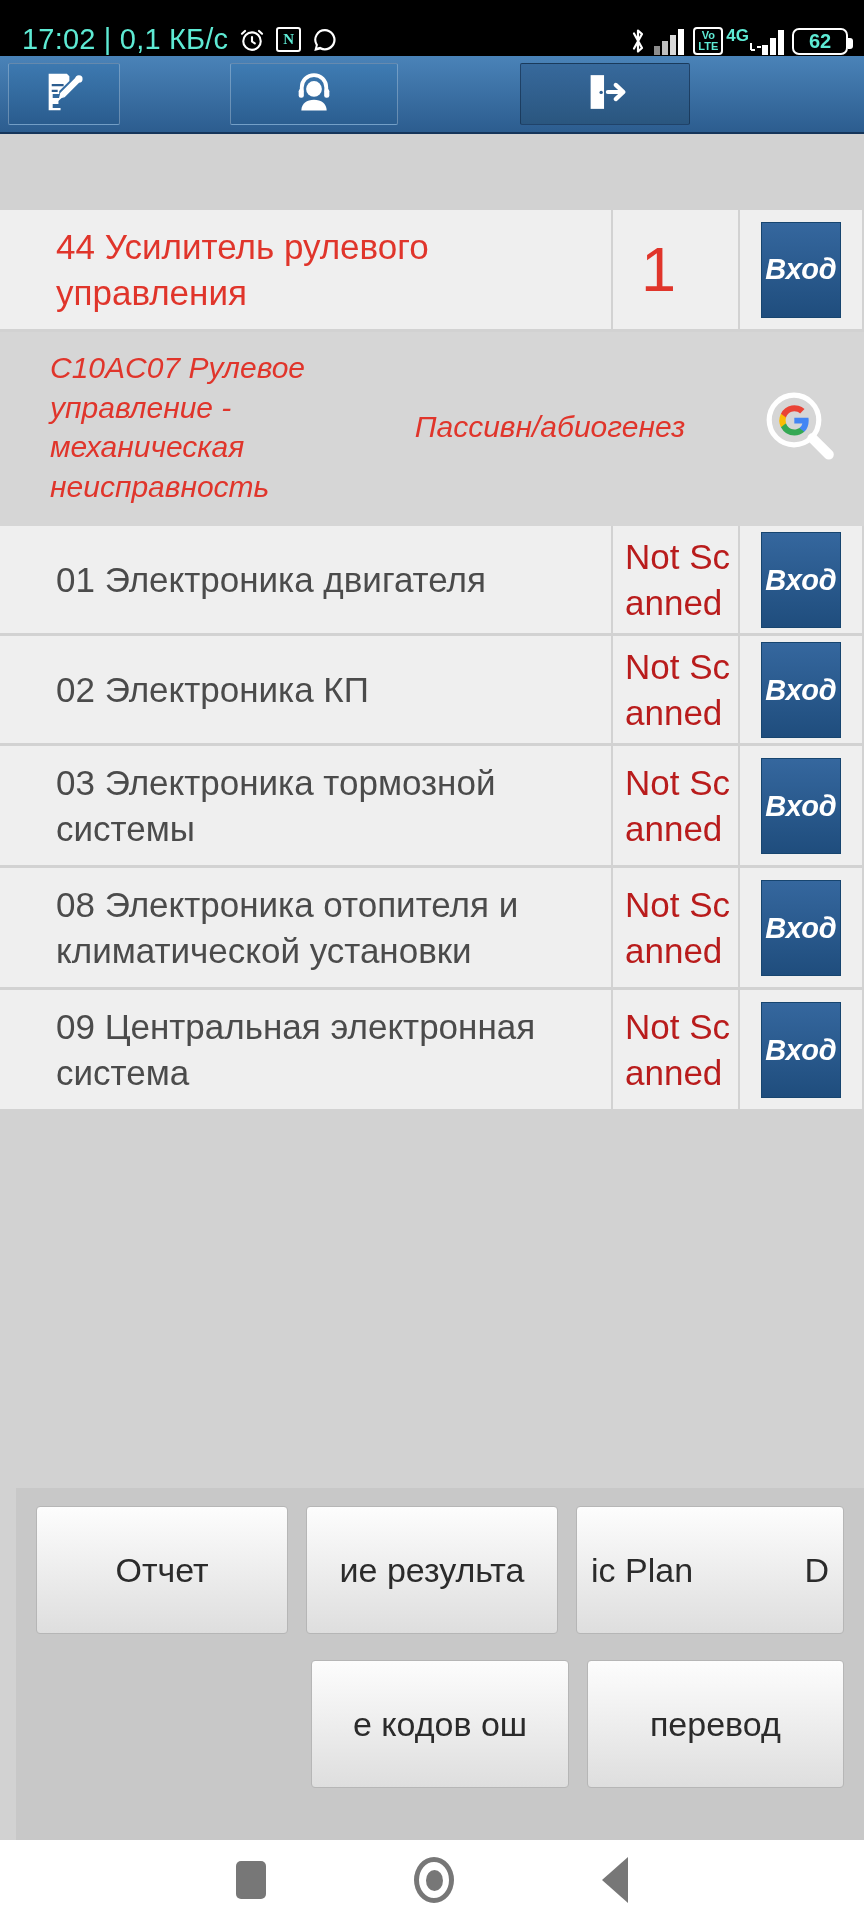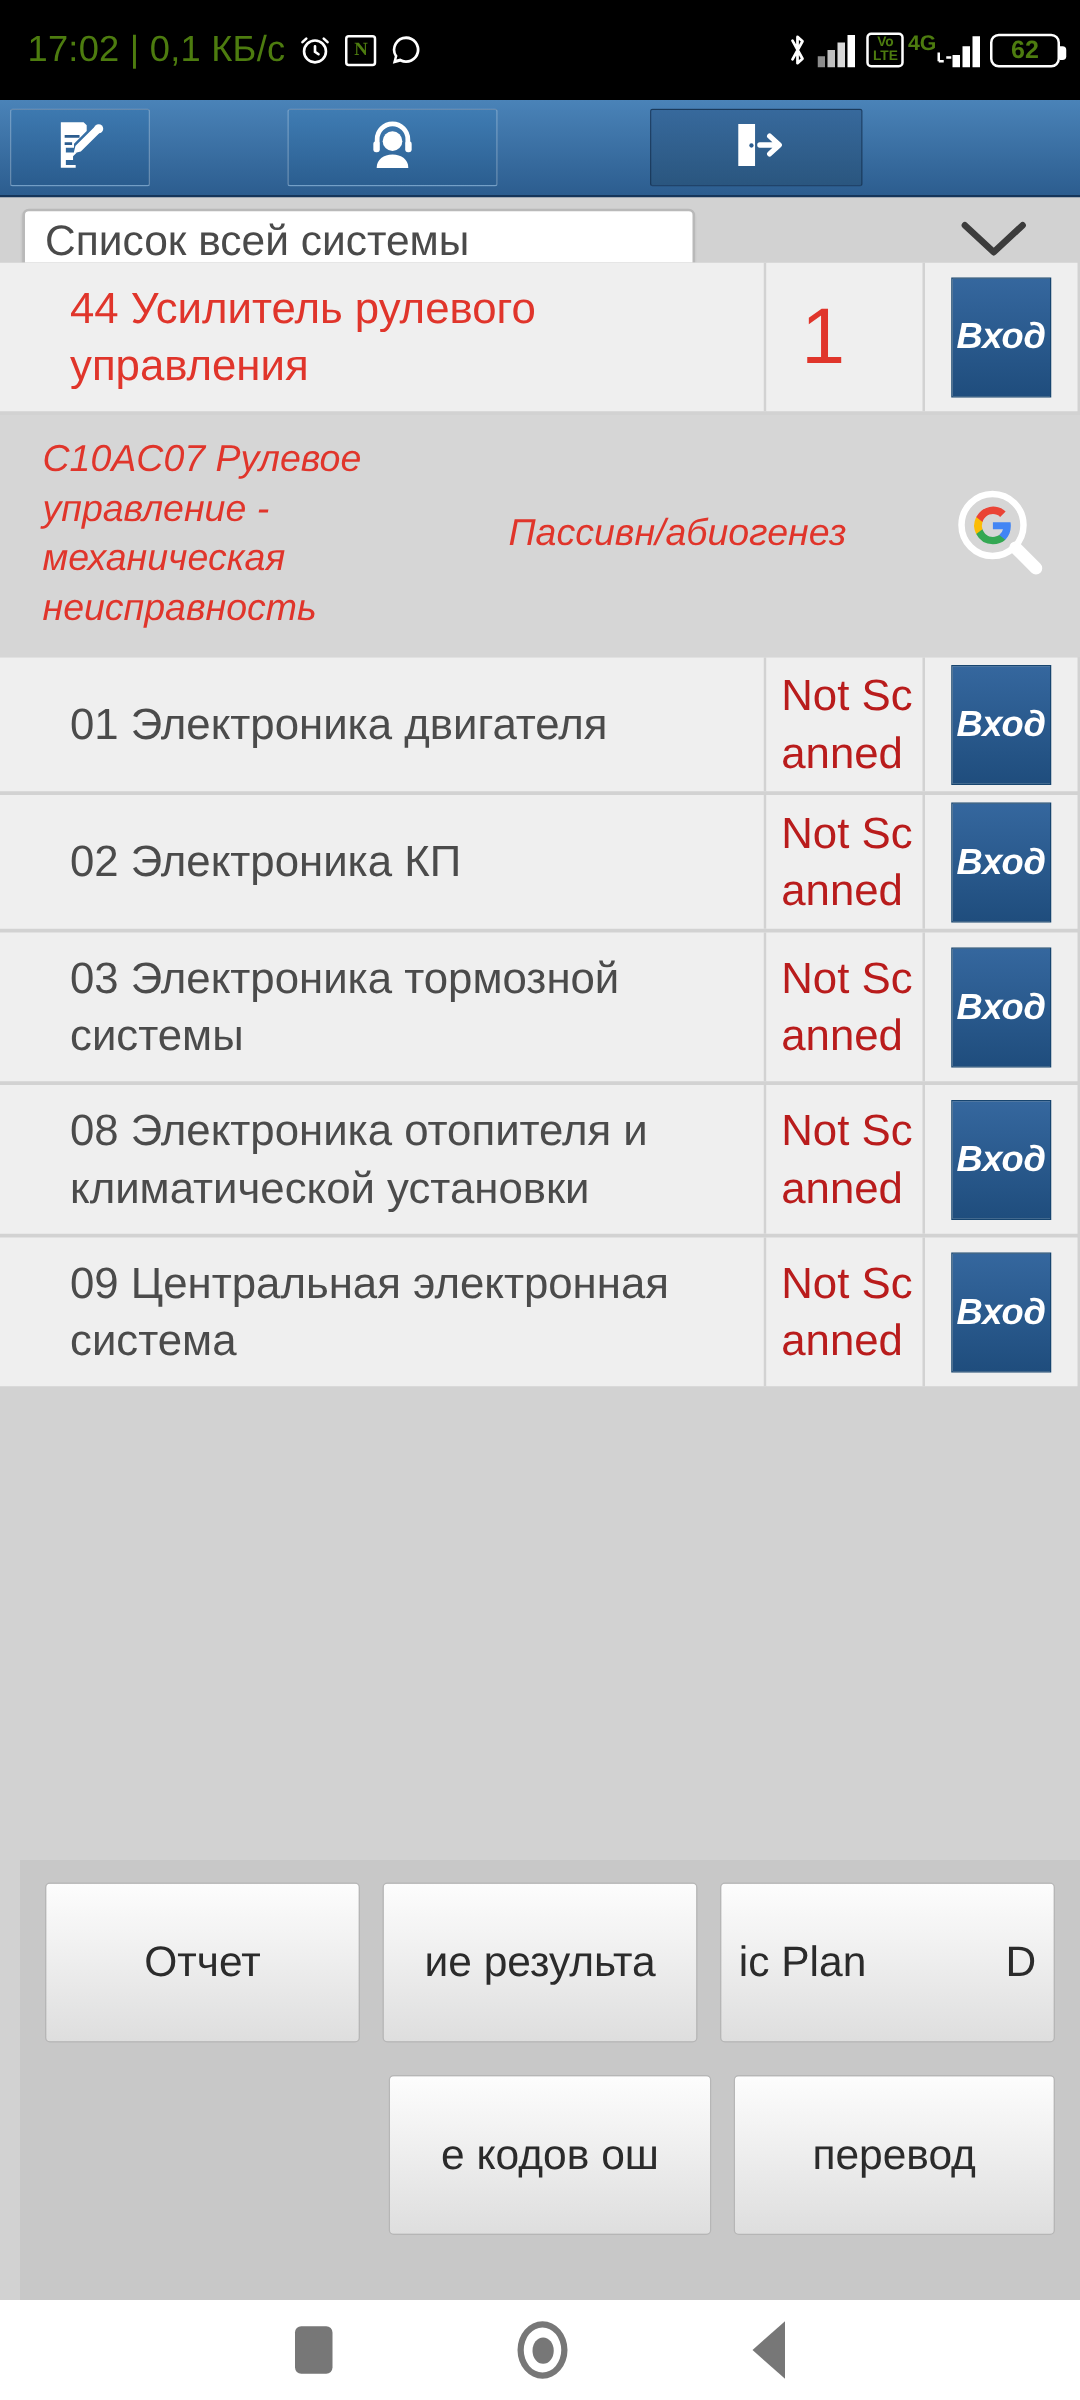--- a/index.html
+++ b/index.html
@@ -6,22 +6,22 @@
   html, body {
     width: 864px; height: 1920px;
     background: #cfcfcf;
     font-family: "Liberation Sans", "DejaVu Sans", sans-serif;
     overflow: hidden;
   }
   .phone { position: relative; width: 864px; height: 1920px; background: #d2d2d2; }
 
   
   .statusbar {
-    height: 80px; background: #000; color: #4d7c0f;
-    display: flex; align-items: center; justify-content: space-between;
+    height: 56px; background: #000; color: #5eead4;
+    display: flex; align-items: flex-end; justify-content: space-between;
     padding: 0 16px 0 22px;
   }
   .sb-left { display: flex; align-items: center; gap: 10px; }
   .sb-clock { font-size: 29px; letter-spacing: .2px; white-space: nowrap; }
   .sb-right { display: flex; align-items: center; gap: 3px; }
   .ico { display: inline-flex; align-items: center; justify-content: center; }
   .nfc-box {
     width: 25px; height: 25px; border: 2.5px solid #fff; border-radius: 3px;
     font-size: 15px; line-height: 1; display: flex; align-items: center; justify-content: center;
     font-family: "Liberation Serif", serif; font-weight: bold;
@@ -108,21 +108,21 @@
     padding: 6px 2px; word-break: break-all;
   }
 
   
   .row.fault .cell-name .nm { color: #e0352b; }
   .row.fault .cell-status .st { color: #e0352b; font-size: 63px; font-weight: 300; padding-left: 16px; }
 
   
   .dtc {
     width: 864px; background: #d6d6d6; display: flex; align-items: center;
-    padding: 16px 18px 20px 34px; gap: 8px;
+    padding: 16px 18px 20px 50px; gap: 8px;
   }
   .dtc-code {
     width: 300px; font-size: 30px; line-height: 1.32;
     color: #e0352b; font-style: italic;
   }
   .dtc-state {
     flex: 1; text-align: center; font-size: 30px;
     color: #e0352b; font-style: italic; padding-right: 4px;
   }
   .gsearch { width: 92px; display: flex; align-items: center; justify-content: center; }
@@ -243,30 +243,20 @@
       <span>
         <svg width="46" height="46" viewBox="0 0 24 24">
           <path d="M4.5 3.2h7v17.6h-7z" fill="#fff"></path>
           <circle cx="10" cy="12.2" r=".9" fill="#2c5d8f"></circle>
           <path d="M13.5 12h7.2M17.6 8.3l4 3.7-4 3.7" fill="none" stroke="#fff" stroke-width="2.2" stroke-linecap="round" stroke-linejoin="round"></path>
         </svg>
       </span>
     </div>
   </div>
 
-  <div class="spinner-row">
-    <div class="spinner-box">
-      <span class="spinner-text">Список всей системы</span>
-    </div>
-    <span class="spinner-caret">
-      <svg width="62" height="40" viewBox="0 0 40 26">
-        <path d="M5 6 20 20 35 6" fill="none" stroke="#3c3c3c" stroke-width="3.4" stroke-linecap="round" stroke-linejoin="round"></path>
-      </svg>
-    </span>
-  </div>
 
   <div class="table-wrap">
 
     <div class="row fault">
       <div class="cell-name">
         <span class="nm">44 Усилитель рулевого управления</span>
       </div>
       <div class="cell-status">
         <span class="st">1</span>
       </div>

